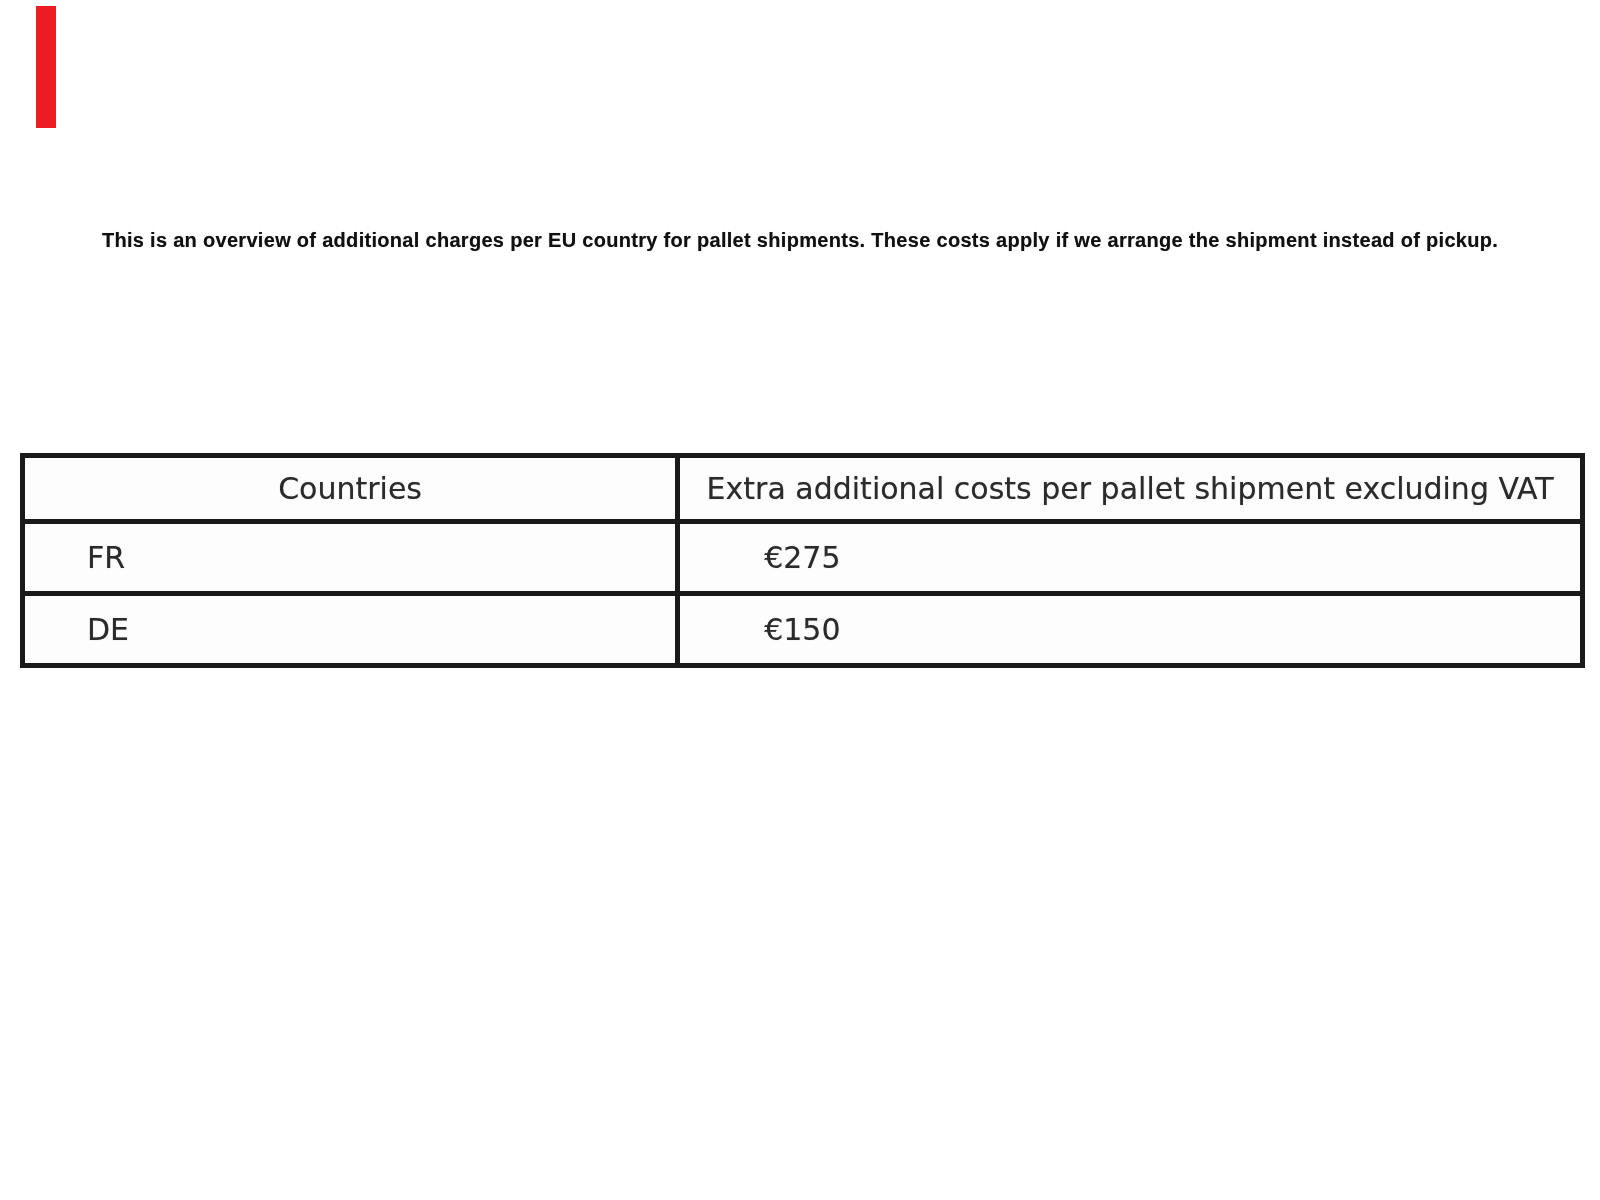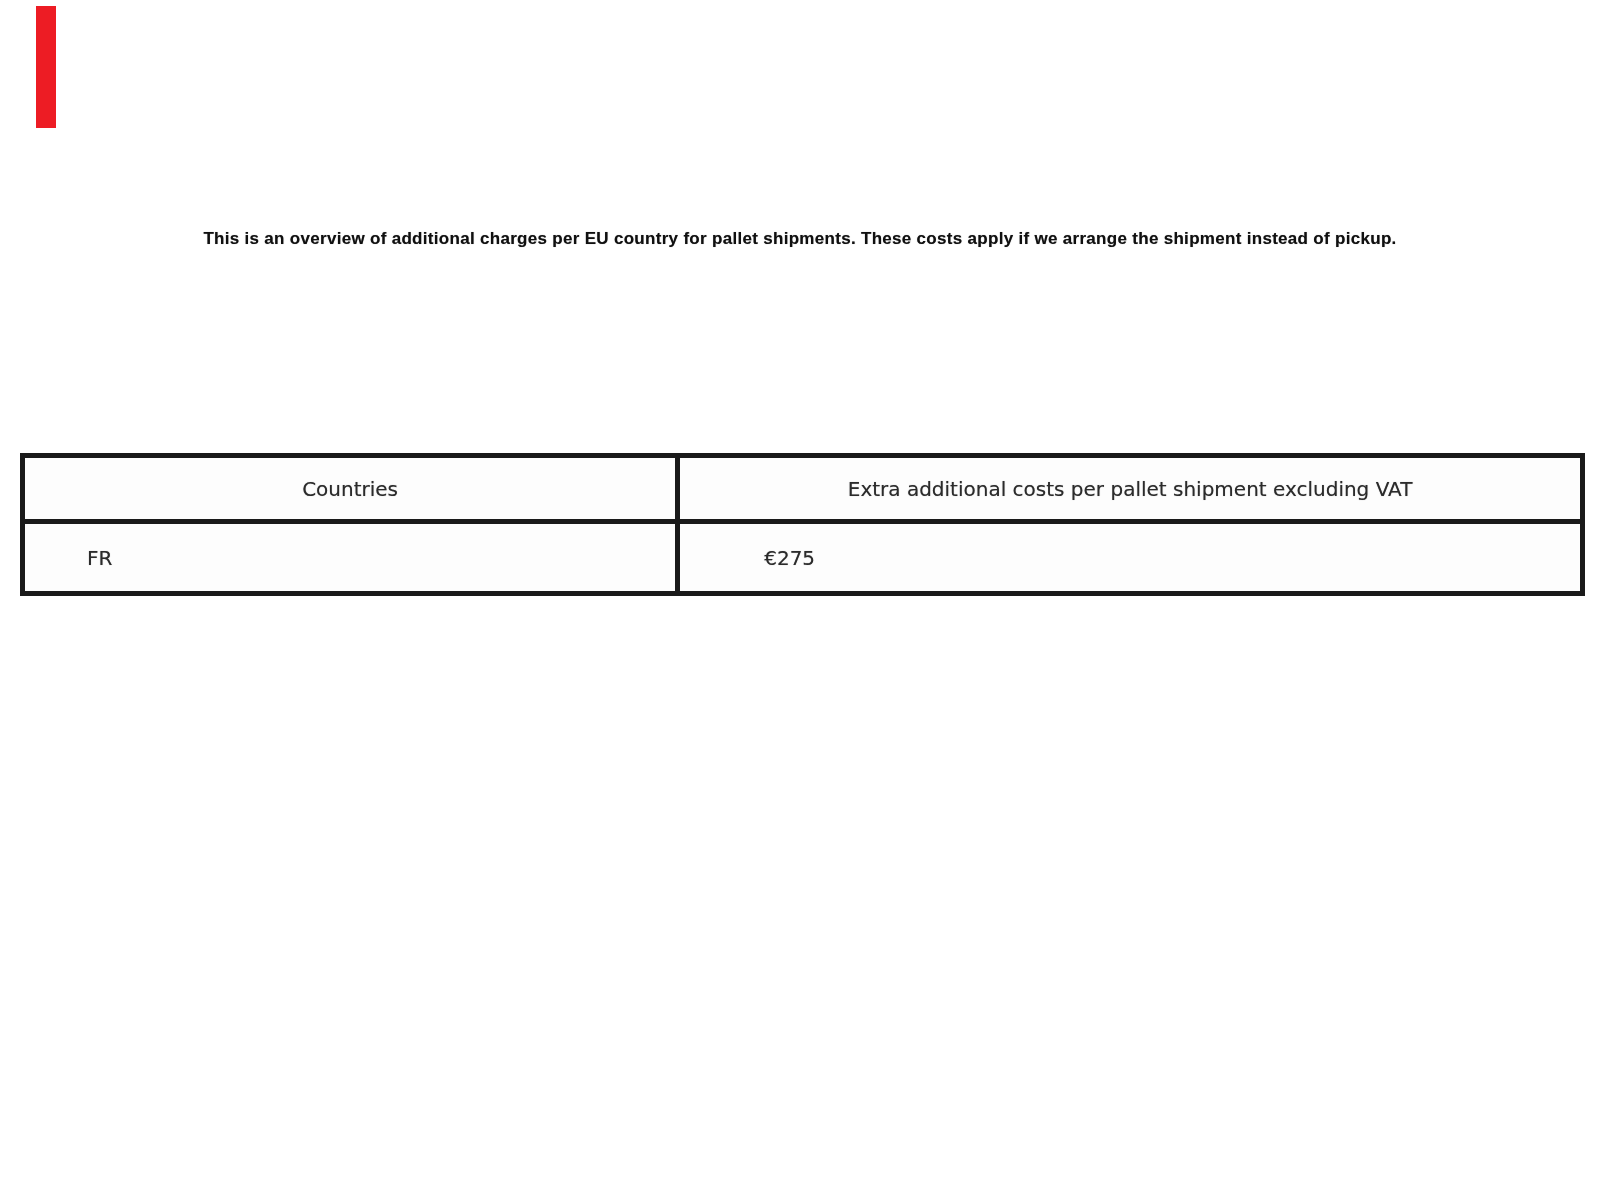--- a/index.html
+++ b/index.html
@@ -24,41 +24,41 @@
     background: #ed1c24;
   }
   .intro {
     position: absolute;
     top: 229px;
     left: 0;
     width: 100%;
     text-align: center;
     font-family: "Liberation Sans", sans-serif;
     font-weight: bold;
-    font-size: 17px;
+    font-size: 20px;
     letter-spacing: 0.3px;
     color: #101010;
     text-shadow: 0 0 0.7px rgba(30,30,30,0.55);
   }
   table.charges {
     position: absolute;
     left: 20px;
     top: 453px;
     width: 1565px;
     border-collapse: collapse;
     table-layout: fixed;
     background: #fdfdfd;
   }
   table.charges col.c1 { width: 42%; }
   table.charges col.c2 { width: 58%; }
   table.charges th,
   table.charges td {
     border: 5px solid #1a1a1a;
     font-family: "DejaVu Sans", sans-serif;
-    font-size: 20px;
+    font-size: 30px;
     font-weight: normal;
     color: #2b2b2b;
     vertical-align: middle;
     text-shadow: 0 0 0.8px rgba(40,40,40,0.5);
     overflow: hidden;
     white-space: nowrap;
   }
   table.charges thead tr { height: 66px; }
   table.charges tbody tr { height: 72px; }
   th.h-countries { text-align: center; color: #333333; }
@@ -84,16 +84,20 @@
       <tr>
         <th class="h-countries">Countries</th>
         <th class="h-costs">Extra additional costs per pallet shipment excluding VAT</th>
       </tr>
     </thead>
     <tbody>
       <tr>
         <td class="cell-countries">FR</td>
         <td class="cell-cost">€275</td>
       </tr>
+      <tr>
+        <td class="cell-countries">DE</td>
+        <td class="cell-cost">€150</td>
+      </tr>
     </tbody>
   </table>
 
 </div>
 
 </body></html>

